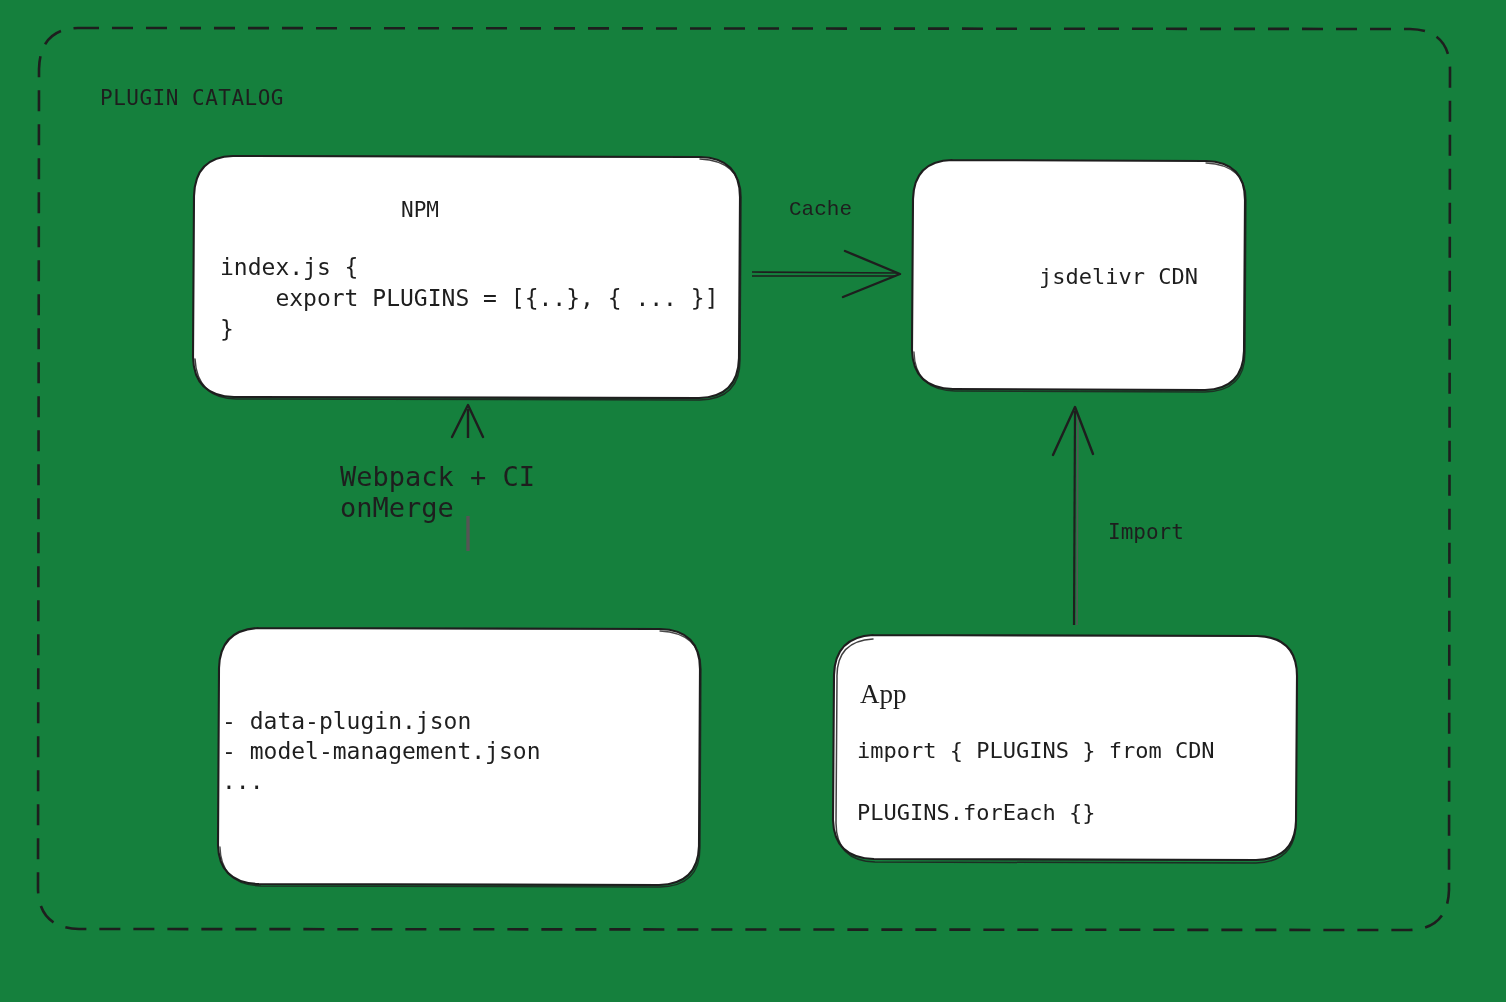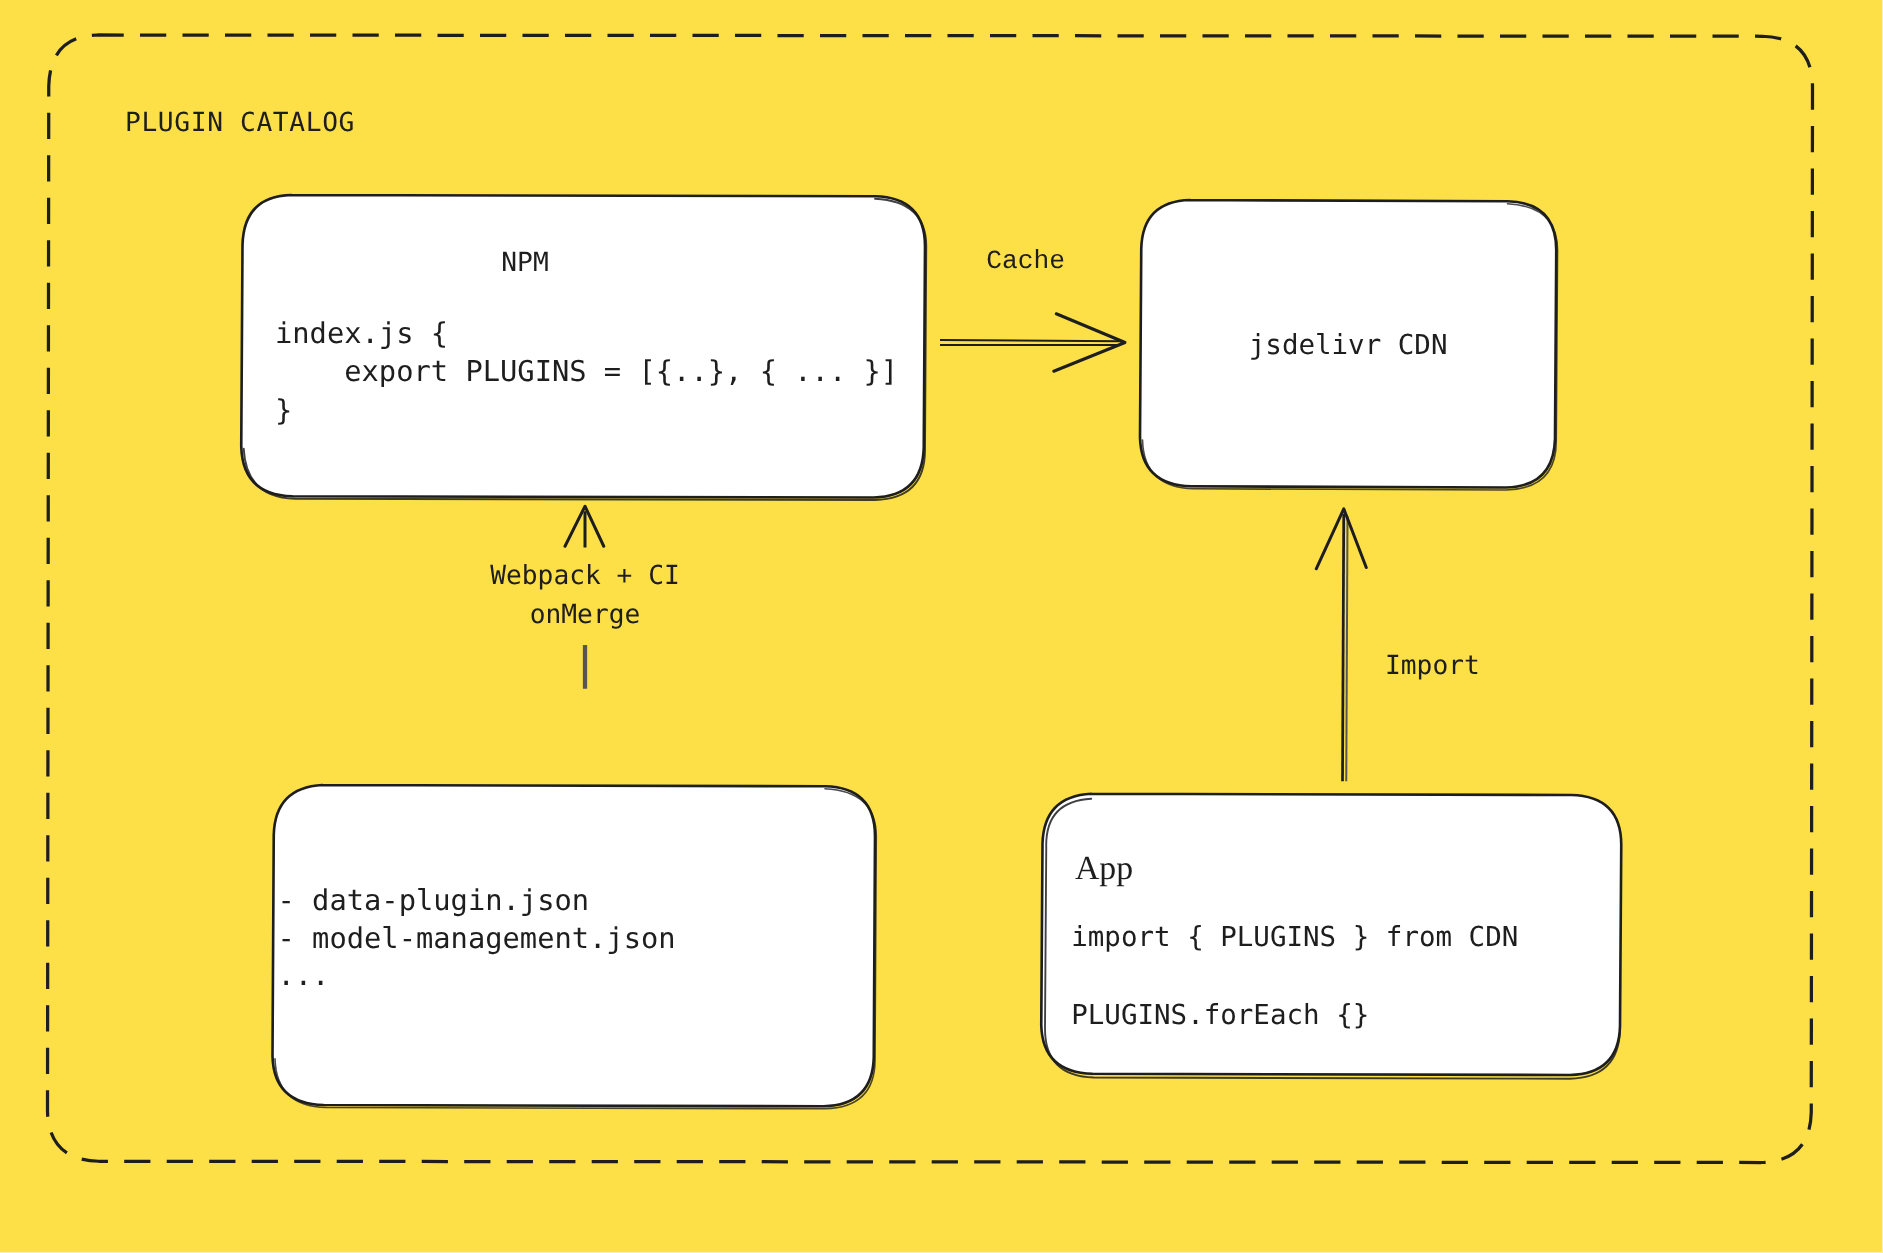--- a/index.html
+++ b/index.html
@@ -8,21 +8,21 @@
     background: #ffffff;
   }
   body {
     font-family: "DejaVu Sans Mono", monospace;
     color: #1e1e1e;
   }
   #canvas {
     position: relative;
     width: 1506px;
     height: 1002px;
-    background: #fde047;
+    background: #15803d;
     overflow: hidden;
   }
   svg.layer {
     position: absolute;
     left: 0;
     top: 0;
     width: 1506px;
     height: 1002px;
     pointer-events: none;
   }
@@ -39,25 +39,25 @@
     color: #1e1e1e;
     white-space: pre;
   }
 
   
   #group-title      { left: 100px; top: 84px;  font-size: 21px; letter-spacing: 0.5px; }
 
   #npm-title        { left: 193px; top: 196px; width: 454px; text-align: center; font-size: 21px; }
   #npm-code         { left: 220px; top: 252px; font-size: 23px; line-height: 31px; }
 
-  #cdn-title        { left: 912px; top: 262px; width: 333px; text-align: center; font-size: 22px; }
+  #cdn-title        { left: 952px; top: 262px; width: 333px; text-align: center; font-size: 22px; }
 
   #cache-label      { left: 789px; top: 196px; font-size: 21px; font-family: Liberation Mono, monospace; }
 
-  #build-label      { left: 340px; top: 445px; width: 256px; text-align: center; font-size: 21px; line-height: 31px; }
+  #build-label      { left: 340px; top: 461px; width: 256px; font-size: 27px; line-height: 31px; }
 
   #repo-title       { left: 288px; top: 568px; font-size: 21px; }
   #repo-list        { left: 222px; top: 706px; font-size: 23px; line-height: 30px; }
 
   #import-label     { left: 1108px; top: 518px; font-size: 21px; }
 
   #app-title        { left: 860px; top: 676px; font-size: 27px; font-family: Liberation Serif, serif; }
   #app-line-1       { left: 857px; top: 736px; font-size: 22px; }
   #app-line-2       { left: 857px; top: 798px; font-size: 22px; }
 </style>

